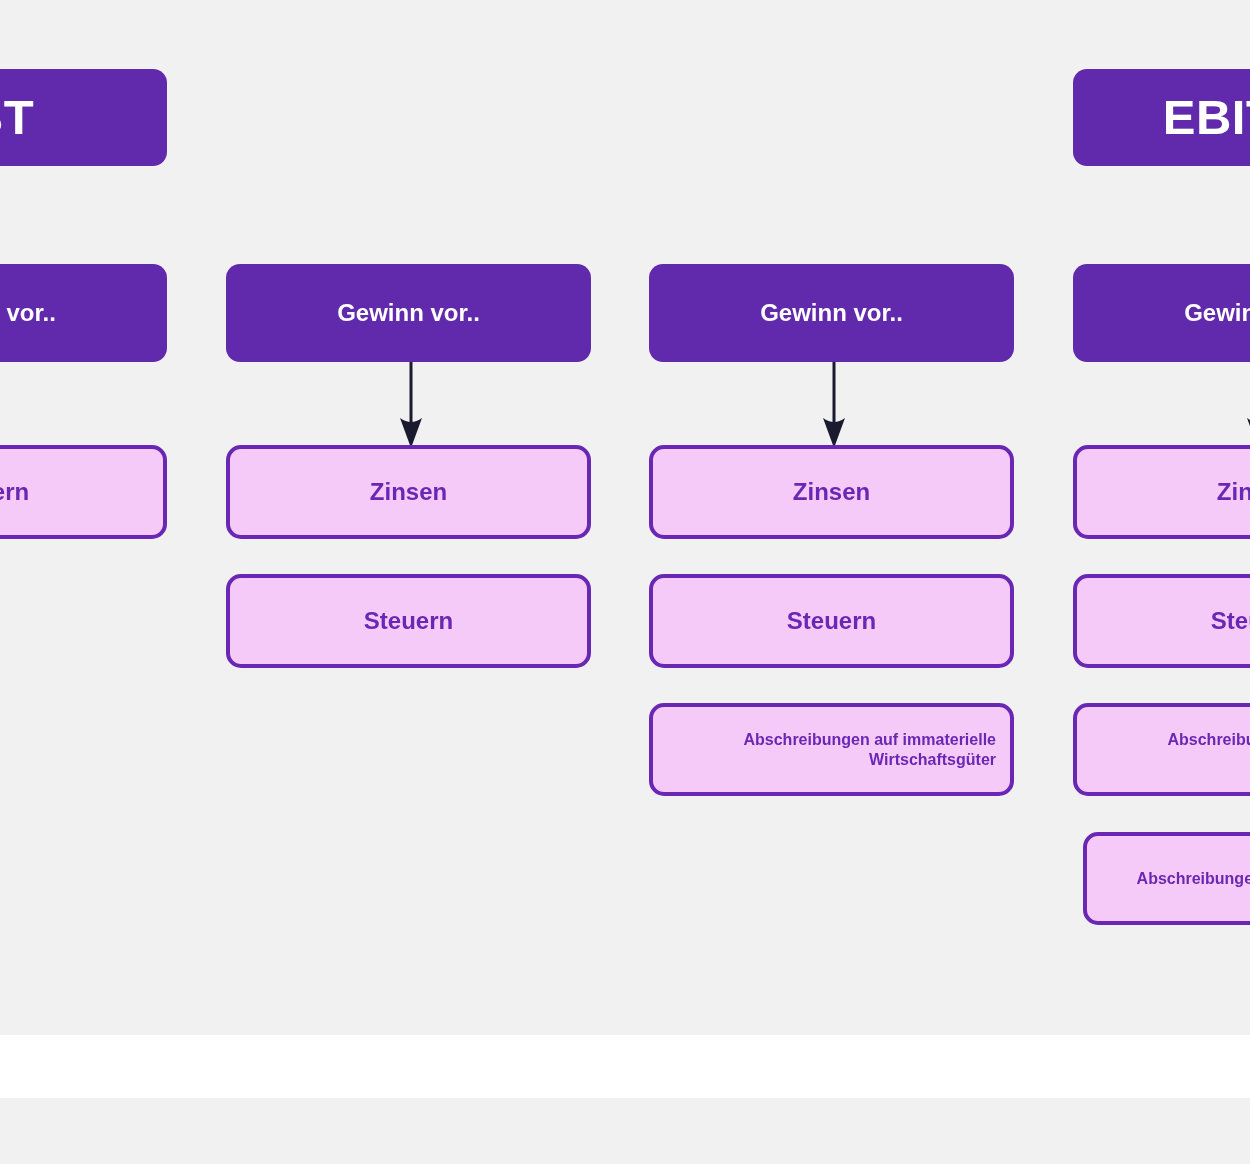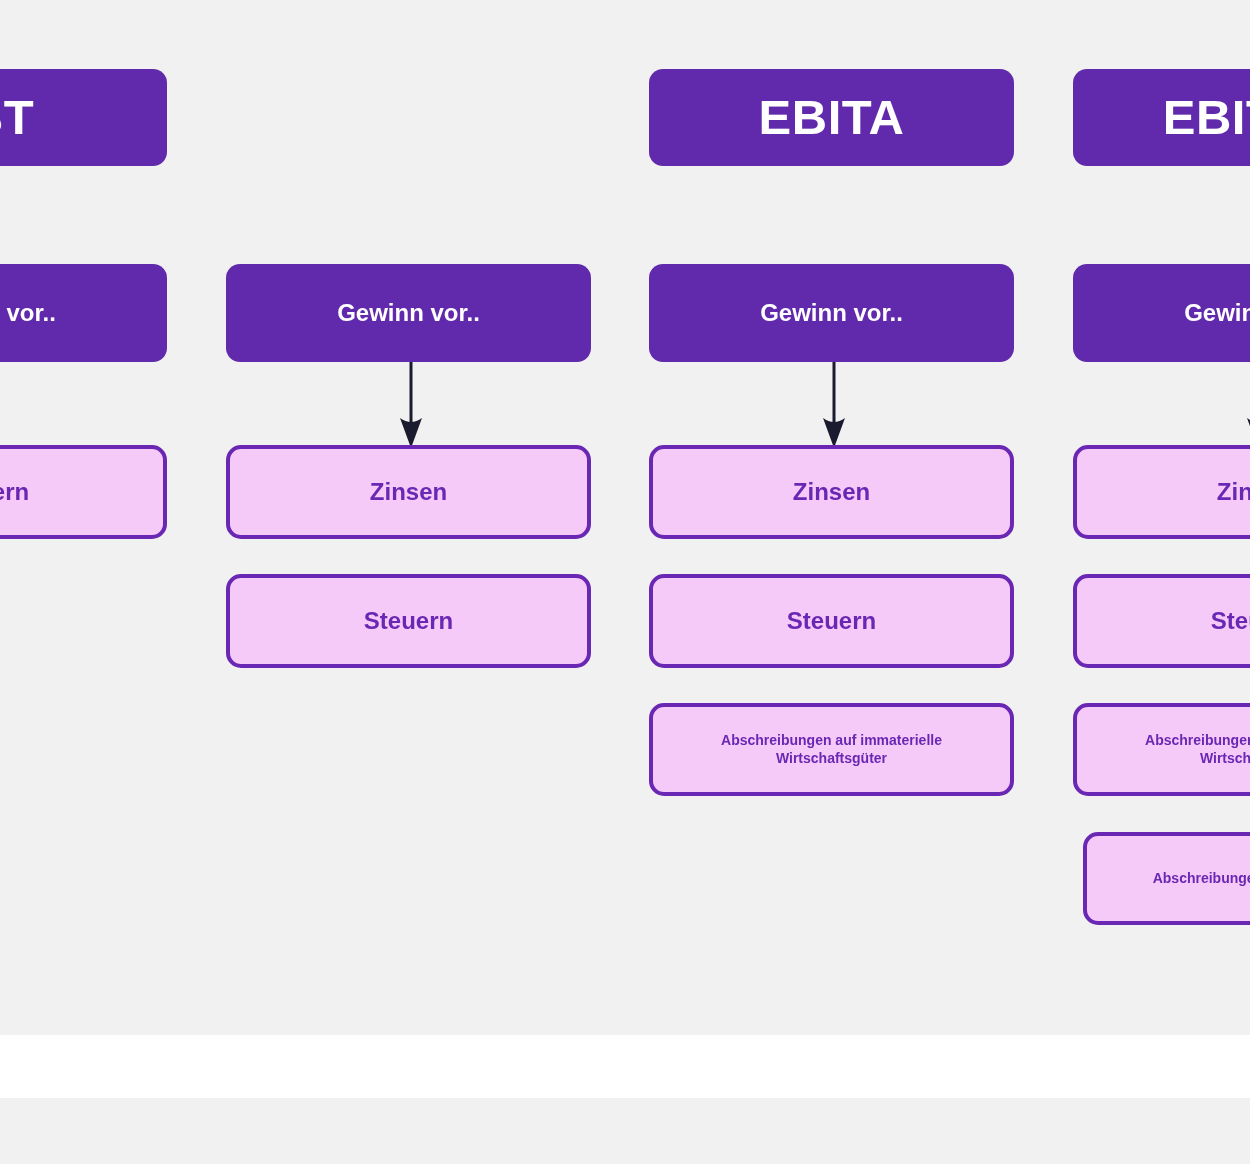--- a/index.html
+++ b/index.html
@@ -109,21 +109,22 @@
   .item-box.size-lg {
     height: 94px;
   }
   .item-box.size-lg .label {
     font-size: 24px;
   }
   .item-box.size-sm {
     height: 93px;
   }
   .item-box.size-sm .label {
-    font-size: 14px;
+    font-size: 16px;
+    text-align: right;
   }
 
   
   .row-1 { top: 445px; }
   .row-2 { top: 574px; }
   .row-3 { top: 703px; }
   .row-4 { top: 832px; }
 
   
   .band-white {
@@ -167,23 +168,20 @@
           <path d="M 11 86 L 0 56 Q 11 64 22 56 Z" fill="#1b1b2f"></path>
         </svg></div>
       <div class="item-box size-lg row-1">
         <span class="label">Zinsen</span>
       </div>
       <div class="item-box size-lg row-2">
         <span class="label">Steuern</span>
       </div>
     </div>
     <div class="column" style="left: 649px;">
-      <div class="header-box">
-        <span class="label">EBITA</span>
-      </div>
       <div class="sub-box">
         <span class="label">Gewinn vor..</span>
       </div>
       <div class="arrow"><svg width="22" height="86" viewBox="0 0 22 86" xmlns="http://www.w3.org/2000/svg">
           <line x1="11" y1="0" x2="11" y2="62" stroke="#1b1b2f" stroke-width="3"></line>
           <path d="M 11 86 L 0 56 Q 11 64 22 56 Z" fill="#1b1b2f"></path>
         </svg></div>
       <div class="item-box size-lg row-1">
         <span class="label">Zinsen</span>
       </div>

